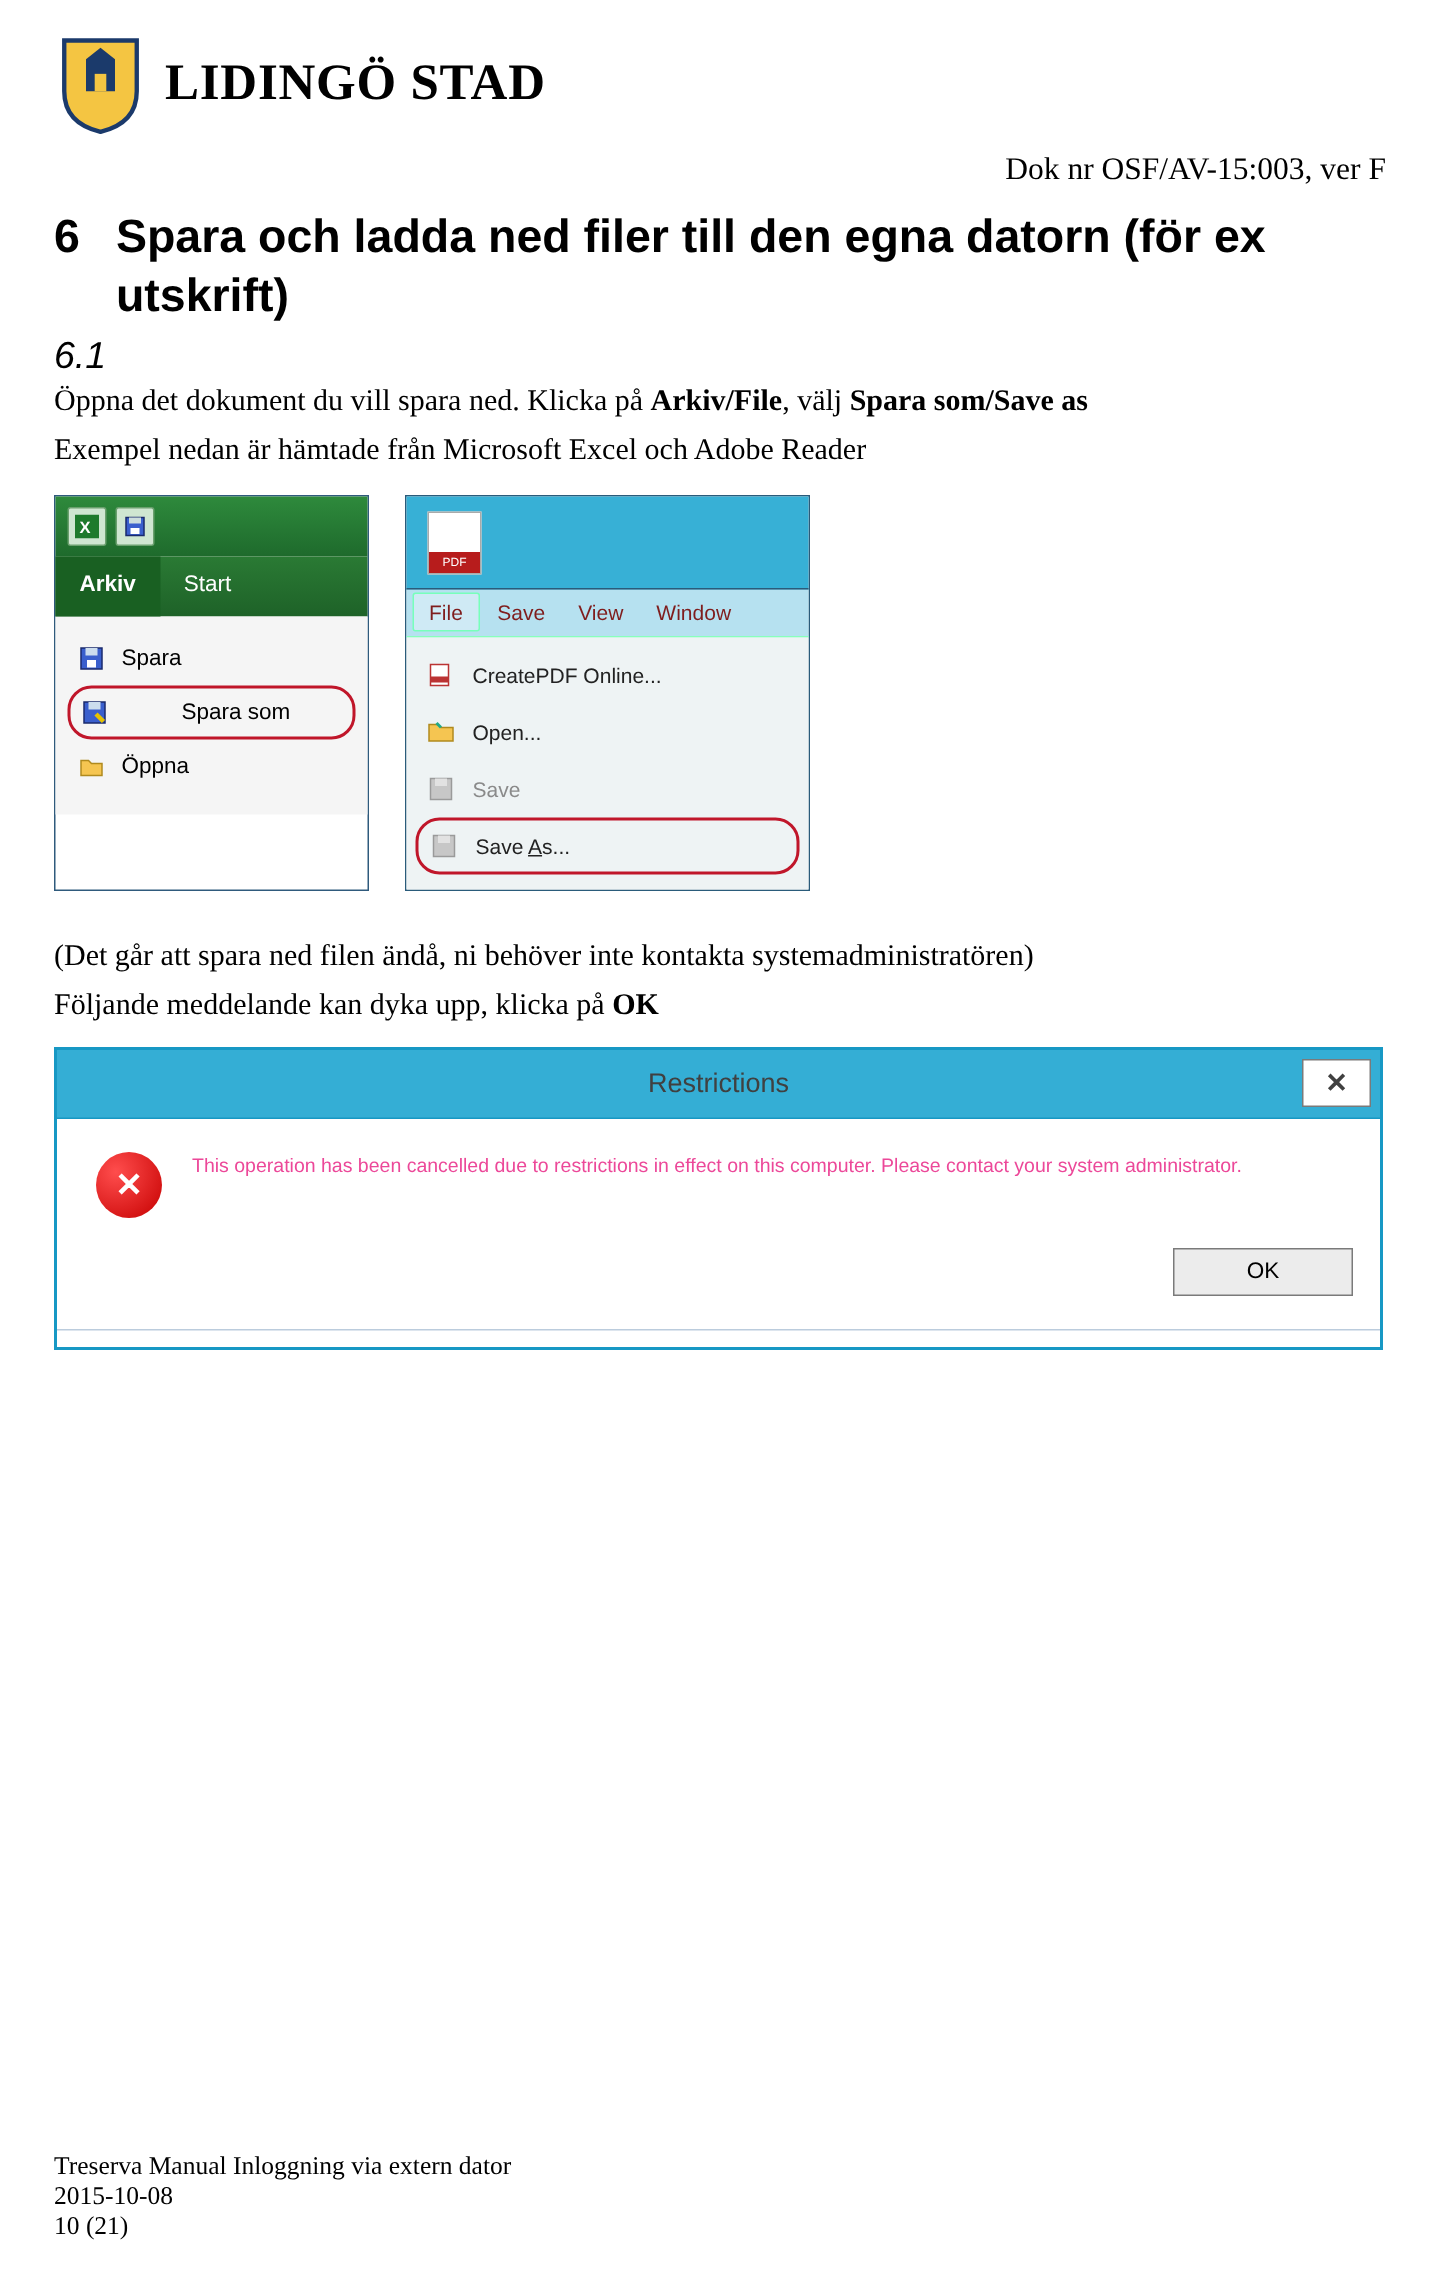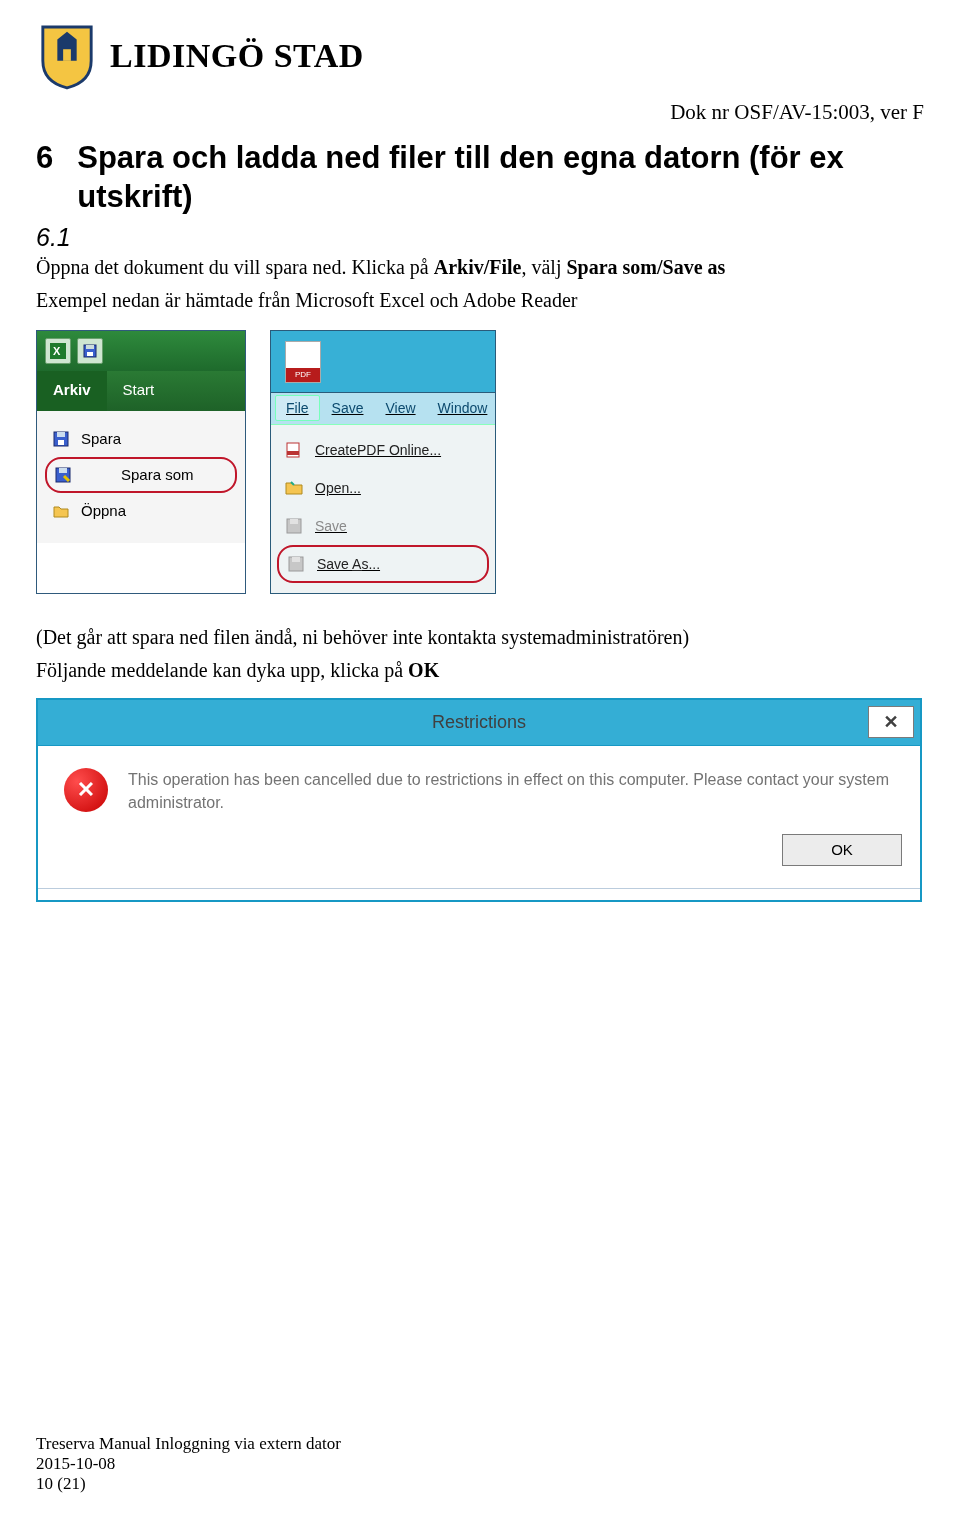--- a/index.html
+++ b/index.html
@@ -118,23 +118,22 @@
   }
   .ex-item .ico { width: 20px; height: 20px; display:flex;align-items:center;justify-content:center; }
   .ex-item.highlight {
     border: 2px solid #c0162a;
     border-radius: 16px;
     padding: 6px 6px;
     gap: 48px;
   }
   
   .reader {
-    width: 226px;
+    width: 270px;
     border: 1px solid #2a5b7a;
-    text-decoration: underline;
   }
   .reader-top {
     height: 62px;
     background: #37b0d6;
     position: relative;
     border-bottom: 1px solid #2a5b7a;
   }
   .pdf-badge {
     position: absolute; top: 10px; left: 14px;
     width: 36px; height: 42px;
@@ -144,21 +143,21 @@
   .pdf-badge .bar {
     width: 100%; height: 14px; background: #b71c1c;
     color:#fff; font-size:8px; font-family:Arial;
     display:flex;align-items:center;justify-content:center;
   }
   .reader-menubar {
     height: 32px;
     background: #b6e1f0;
     display: flex; align-items: center; gap: 2px;
     font-family: "Segoe UI", Tahoma, Arial, sans-serif;
-    font-size: 14px; color:#0c4a6e;
+    font-size: 14px; color:#7f1d1d;
     padding: 0 4px;
     border-bottom: 1px solid #8fb;
   }
   .reader-menubar .mitm { padding: 4px 10px; }
   .reader-menubar .mitm.active { background:#cfeaf5; border:1px solid #7fb; border-radius:2px; }
   .reader-drop {
     background: #eef3f4;
     padding: 6px 6px 10px 6px;
     font-family: "Segoe UI", Tahoma, Arial, sans-serif;
     font-size: 14px;
@@ -204,21 +203,21 @@
     display: flex; gap: 20px; align-items: flex-start;
   }
   .dlg-erricon {
     width: 44px; height: 44px; border-radius: 50%;
     background: radial-gradient(circle at 30% 30%, #ff4d4d, #c60000);
     display:flex;align-items:center;justify-content:center;
     color:#fff; font-size:22px; font-weight:700;
     flex: 0 0 auto;
   }
   .dlg-msg {
-    font-size: 16px; color: #737373; line-height: 1.45;
+    font-size: 13px; color: #ec4899; line-height: 1.45;
   }
   .dlg-buttons {
     background: #fff;
     padding: 6px 18px 22px 0;
     display: flex; justify-content: flex-end;
   }
   .dlg-ok {
     width: 120px; height: 32px;
     border: 1px solid #7a7a7a;
     background: #ececec;

